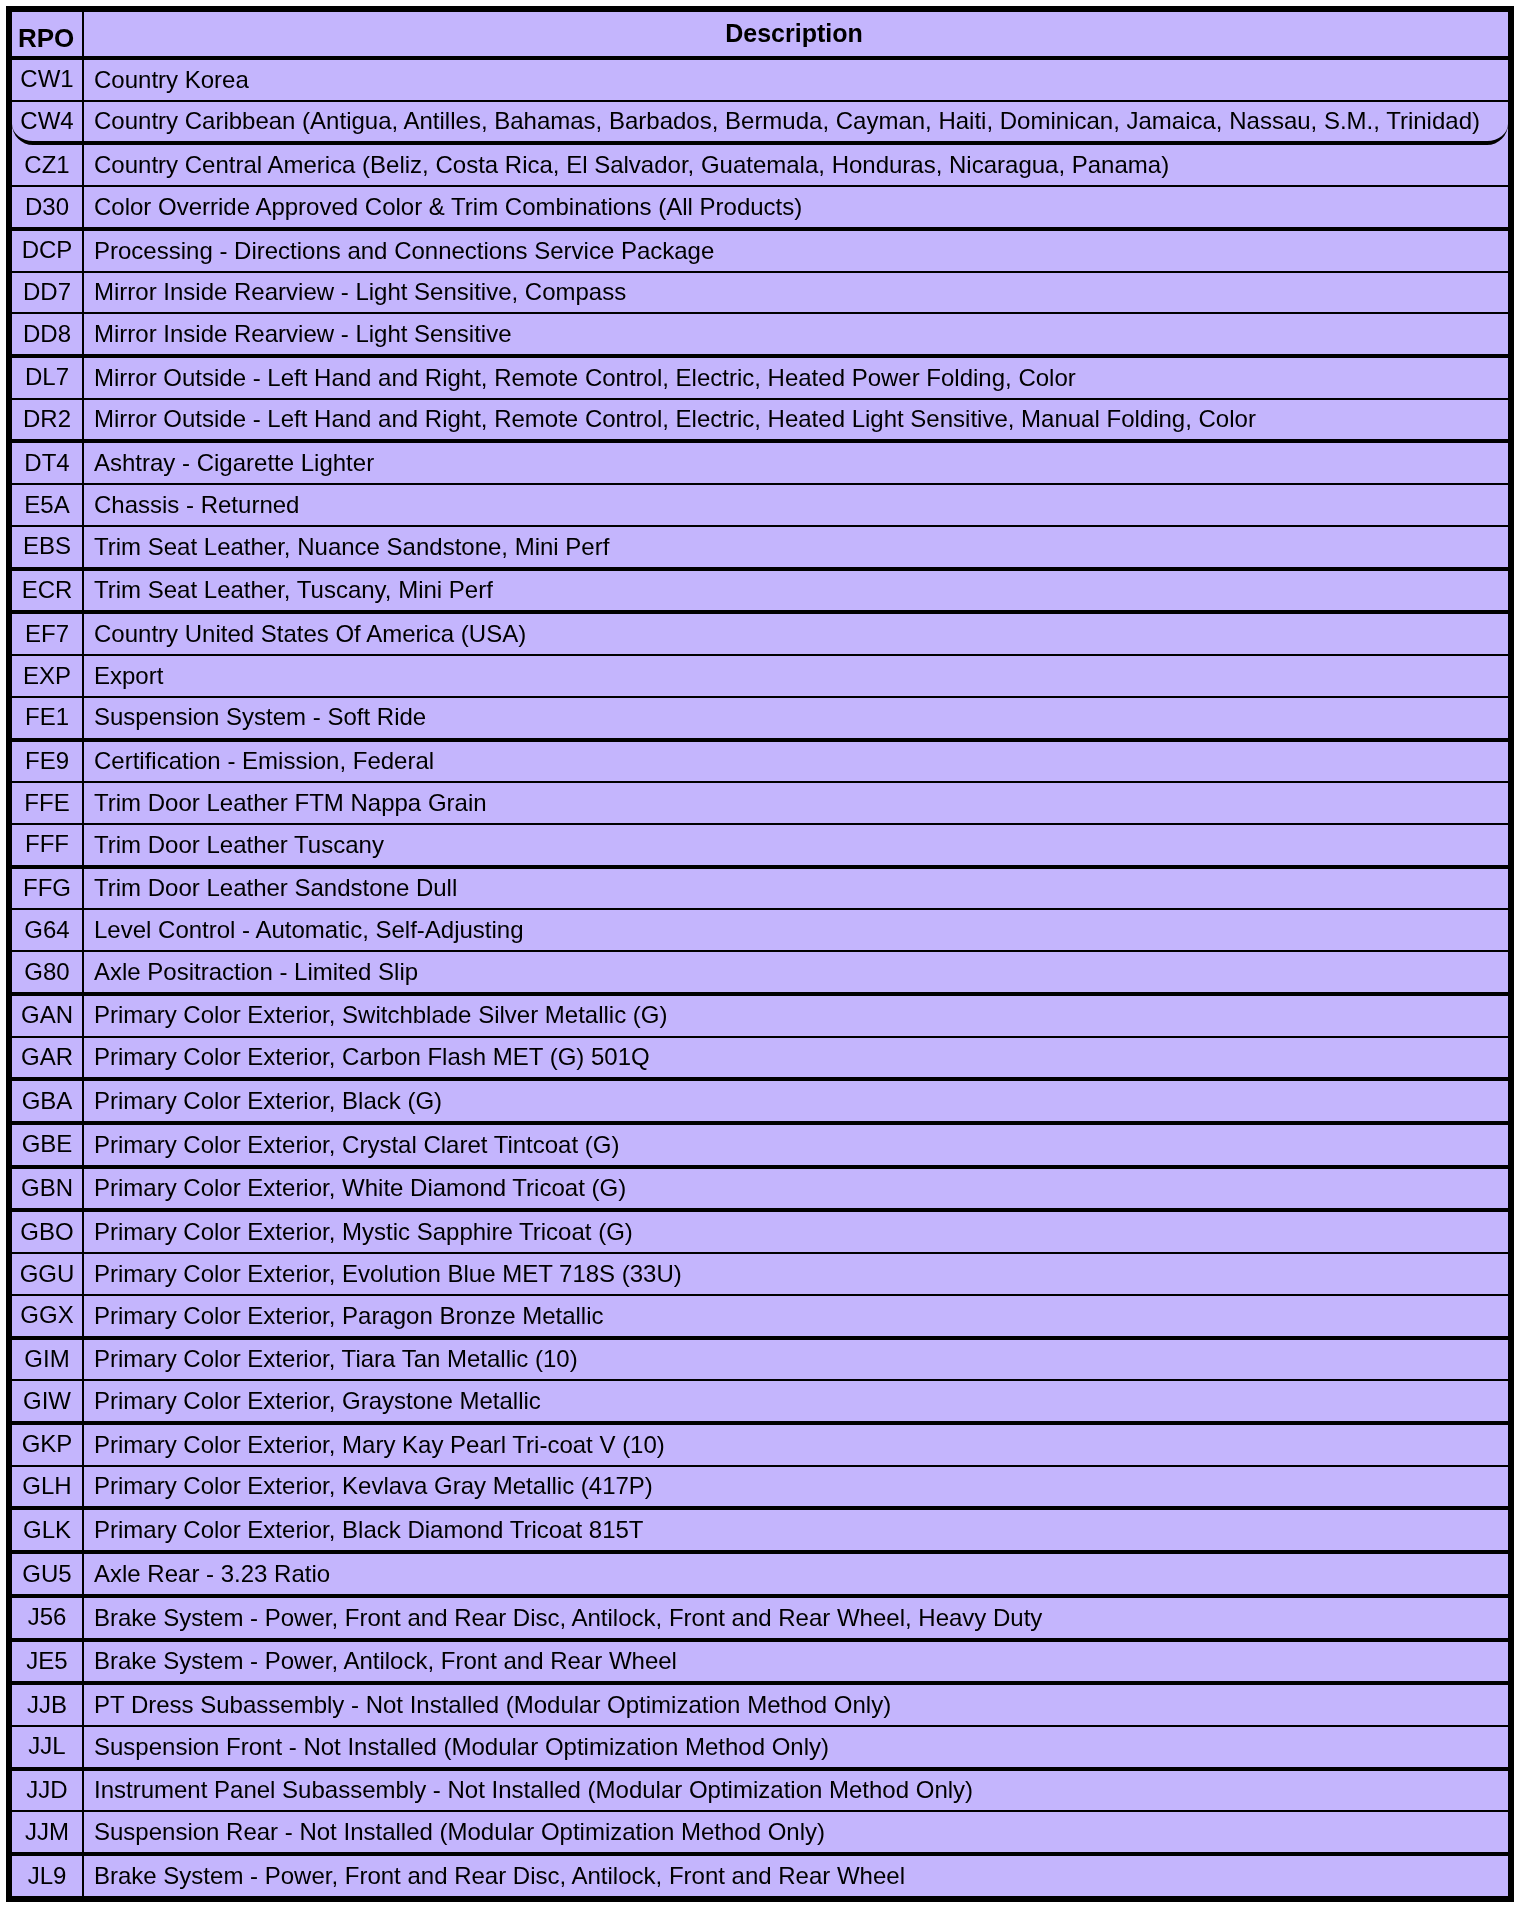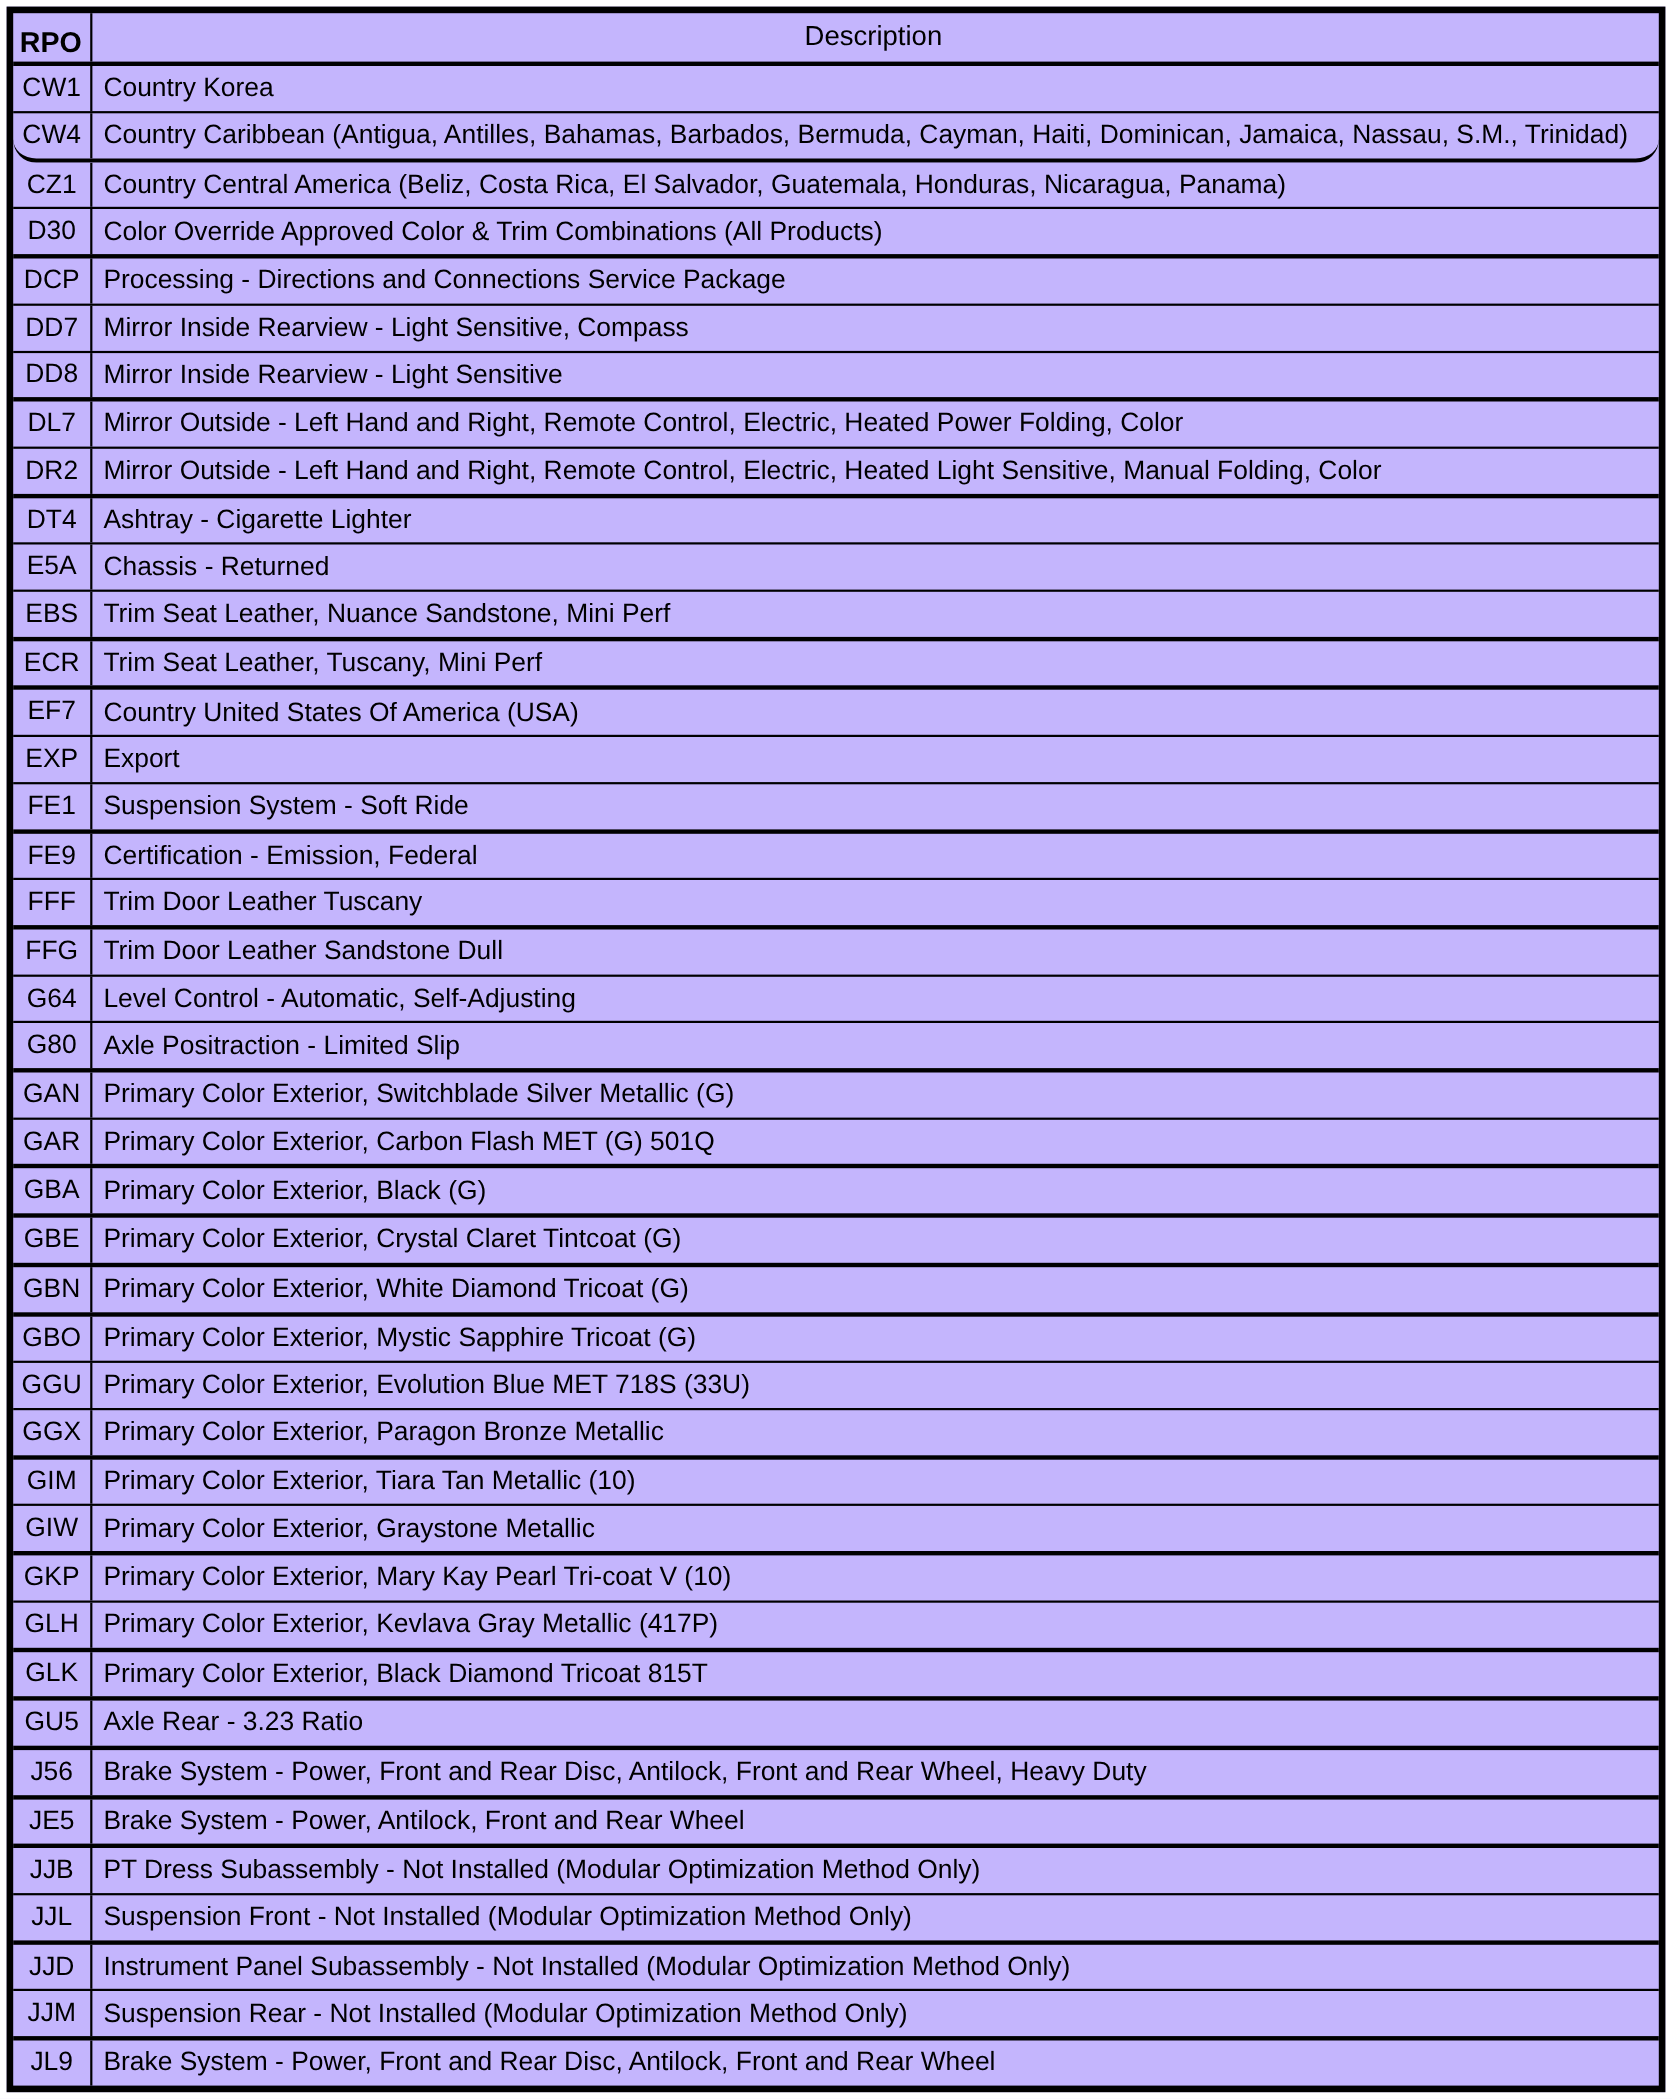--- a/index.html
+++ b/index.html
@@ -71,21 +71,21 @@
   }
   .header-row .cell.code {
     justify-content: flex-start;
     align-items: flex-end;
     font-weight: bold;
     font-size: 26px;
     padding: 0 2px 2px 6px;
   }
   .header-row .cell.desc {
     justify-content: center;
-    font-weight: normal;
+    font-weight: bold;
     font-size: 25px;
   }
 </style>
 </head>
 <body>
 
 <div class="page">
   <div class="rpo-table">
     <div class="row header-row">
       <div class="cell code">RPO</div>
@@ -153,20 +153,24 @@
     <div class="cell desc">Export</div>
   </div>
       <div class="row thick">
     <div class="cell code">FE1</div>
     <div class="cell desc">Suspension System - Soft Ride</div>
   </div>
       <div class="row">
     <div class="cell code">FE9</div>
     <div class="cell desc">Certification - Emission, Federal</div>
   </div>
+      <div class="row">
+    <div class="cell code">FFE</div>
+    <div class="cell desc">Trim Door Leather FTM Nappa Grain</div>
+  </div>
       <div class="row thick">
     <div class="cell code">FFF</div>
     <div class="cell desc">Trim Door Leather Tuscany</div>
   </div>
       <div class="row">
     <div class="cell code">FFG</div>
     <div class="cell desc">Trim Door Leather Sandstone Dull</div>
   </div>
       <div class="row">
     <div class="cell code">G64</div>

